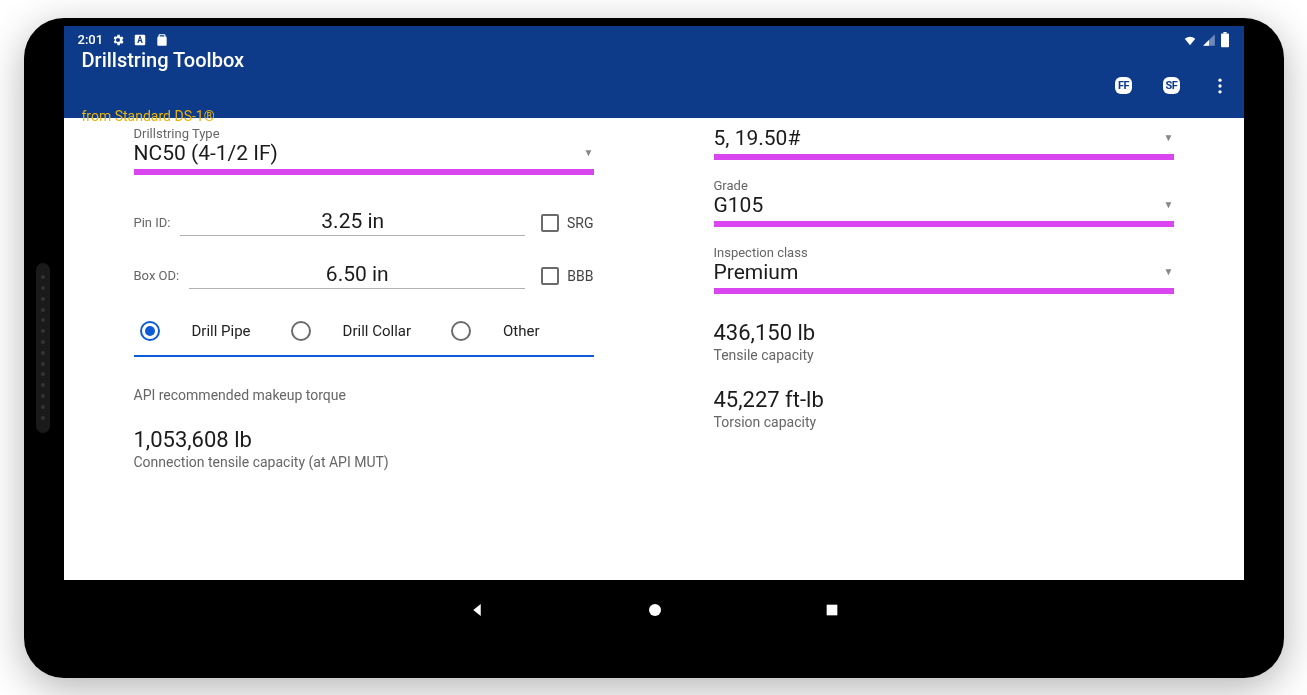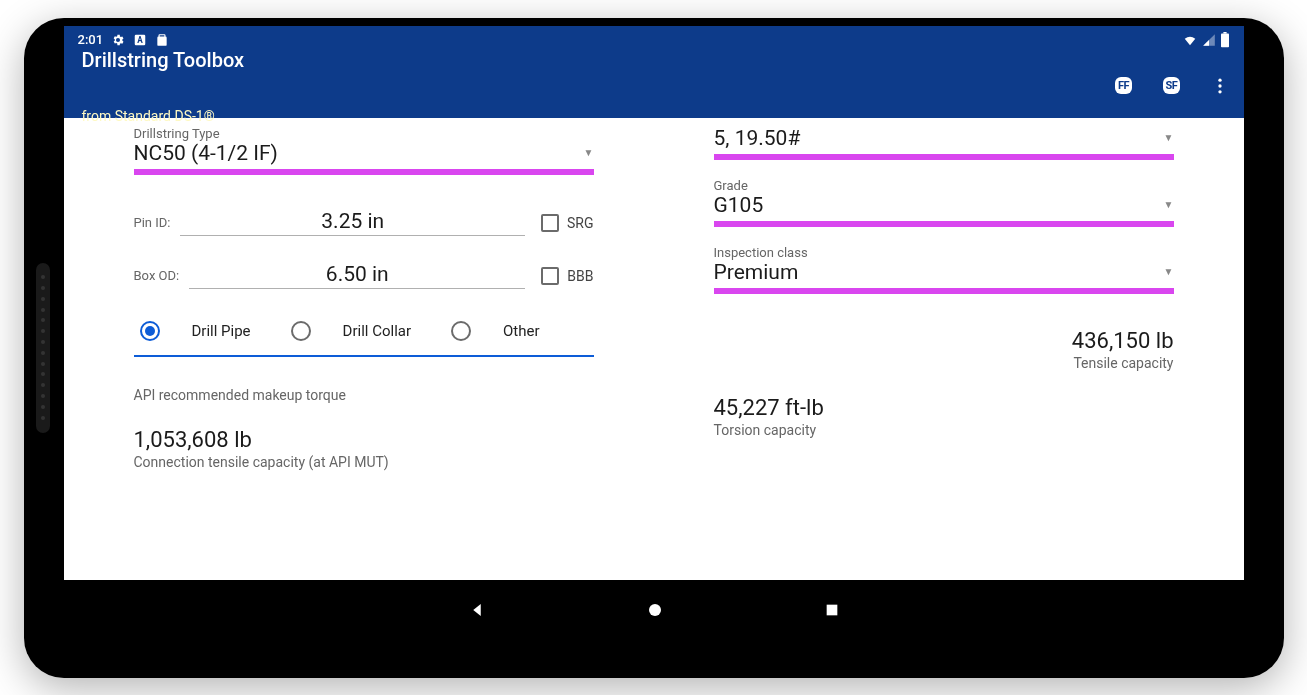--- a/index.html
+++ b/index.html
@@ -60,21 +60,21 @@
       height: 64px;
       background: #0d3b8a;
       display: flex;
       align-items: center;
       justify-content: space-between;
       padding: 0 12px 0 18px;
       color: #fff;
     }
     .app-title-block { display: flex; flex-direction: column; gap: 36px; }
     .app-title { font-size: 20px; font-weight: 500; }
-    .app-subtitle { font-size: 14px; color: #fef9c3; }
+    .app-subtitle { font-size: 14px; color: #eab308; }
     .app-actions { display: flex; gap: 24px; align-items: center; }
     .action-icon { width: 24px; height: 24px; display: flex; align-items: center; justify-content: center; cursor: pointer; }
     .content {
       height: calc(100% - 92px);
       display: flex;
       background: #fff;
       padding: 8px 70px 0 70px;
       gap: 120px;
     }
     .column { flex: 1; display: flex; flex-direction: column; }
@@ -282,21 +282,21 @@
           </div>
         </div>
         <div class="field-group">
           <div class="field-label">Inspection class</div>
           <div class="field-value-row">
             <span class="field-value">Premium</span>
             <span class="dropdown-caret">▼</span>
           </div>
         </div>
 
-        <div class="result-block" style="margin-top:16px;text-align:right;">
+        <div class="result-block" style="margin-top:8px;">
           <div class="result-value">436,150 lb</div>
           <div class="result-label">Tensile capacity</div>
         </div>
         <div class="result-block">
           <div class="result-value">45,227 ft-lb</div>
           <div class="result-label">Torsion capacity</div>
         </div>
       </div>
     </div>
   </div>

